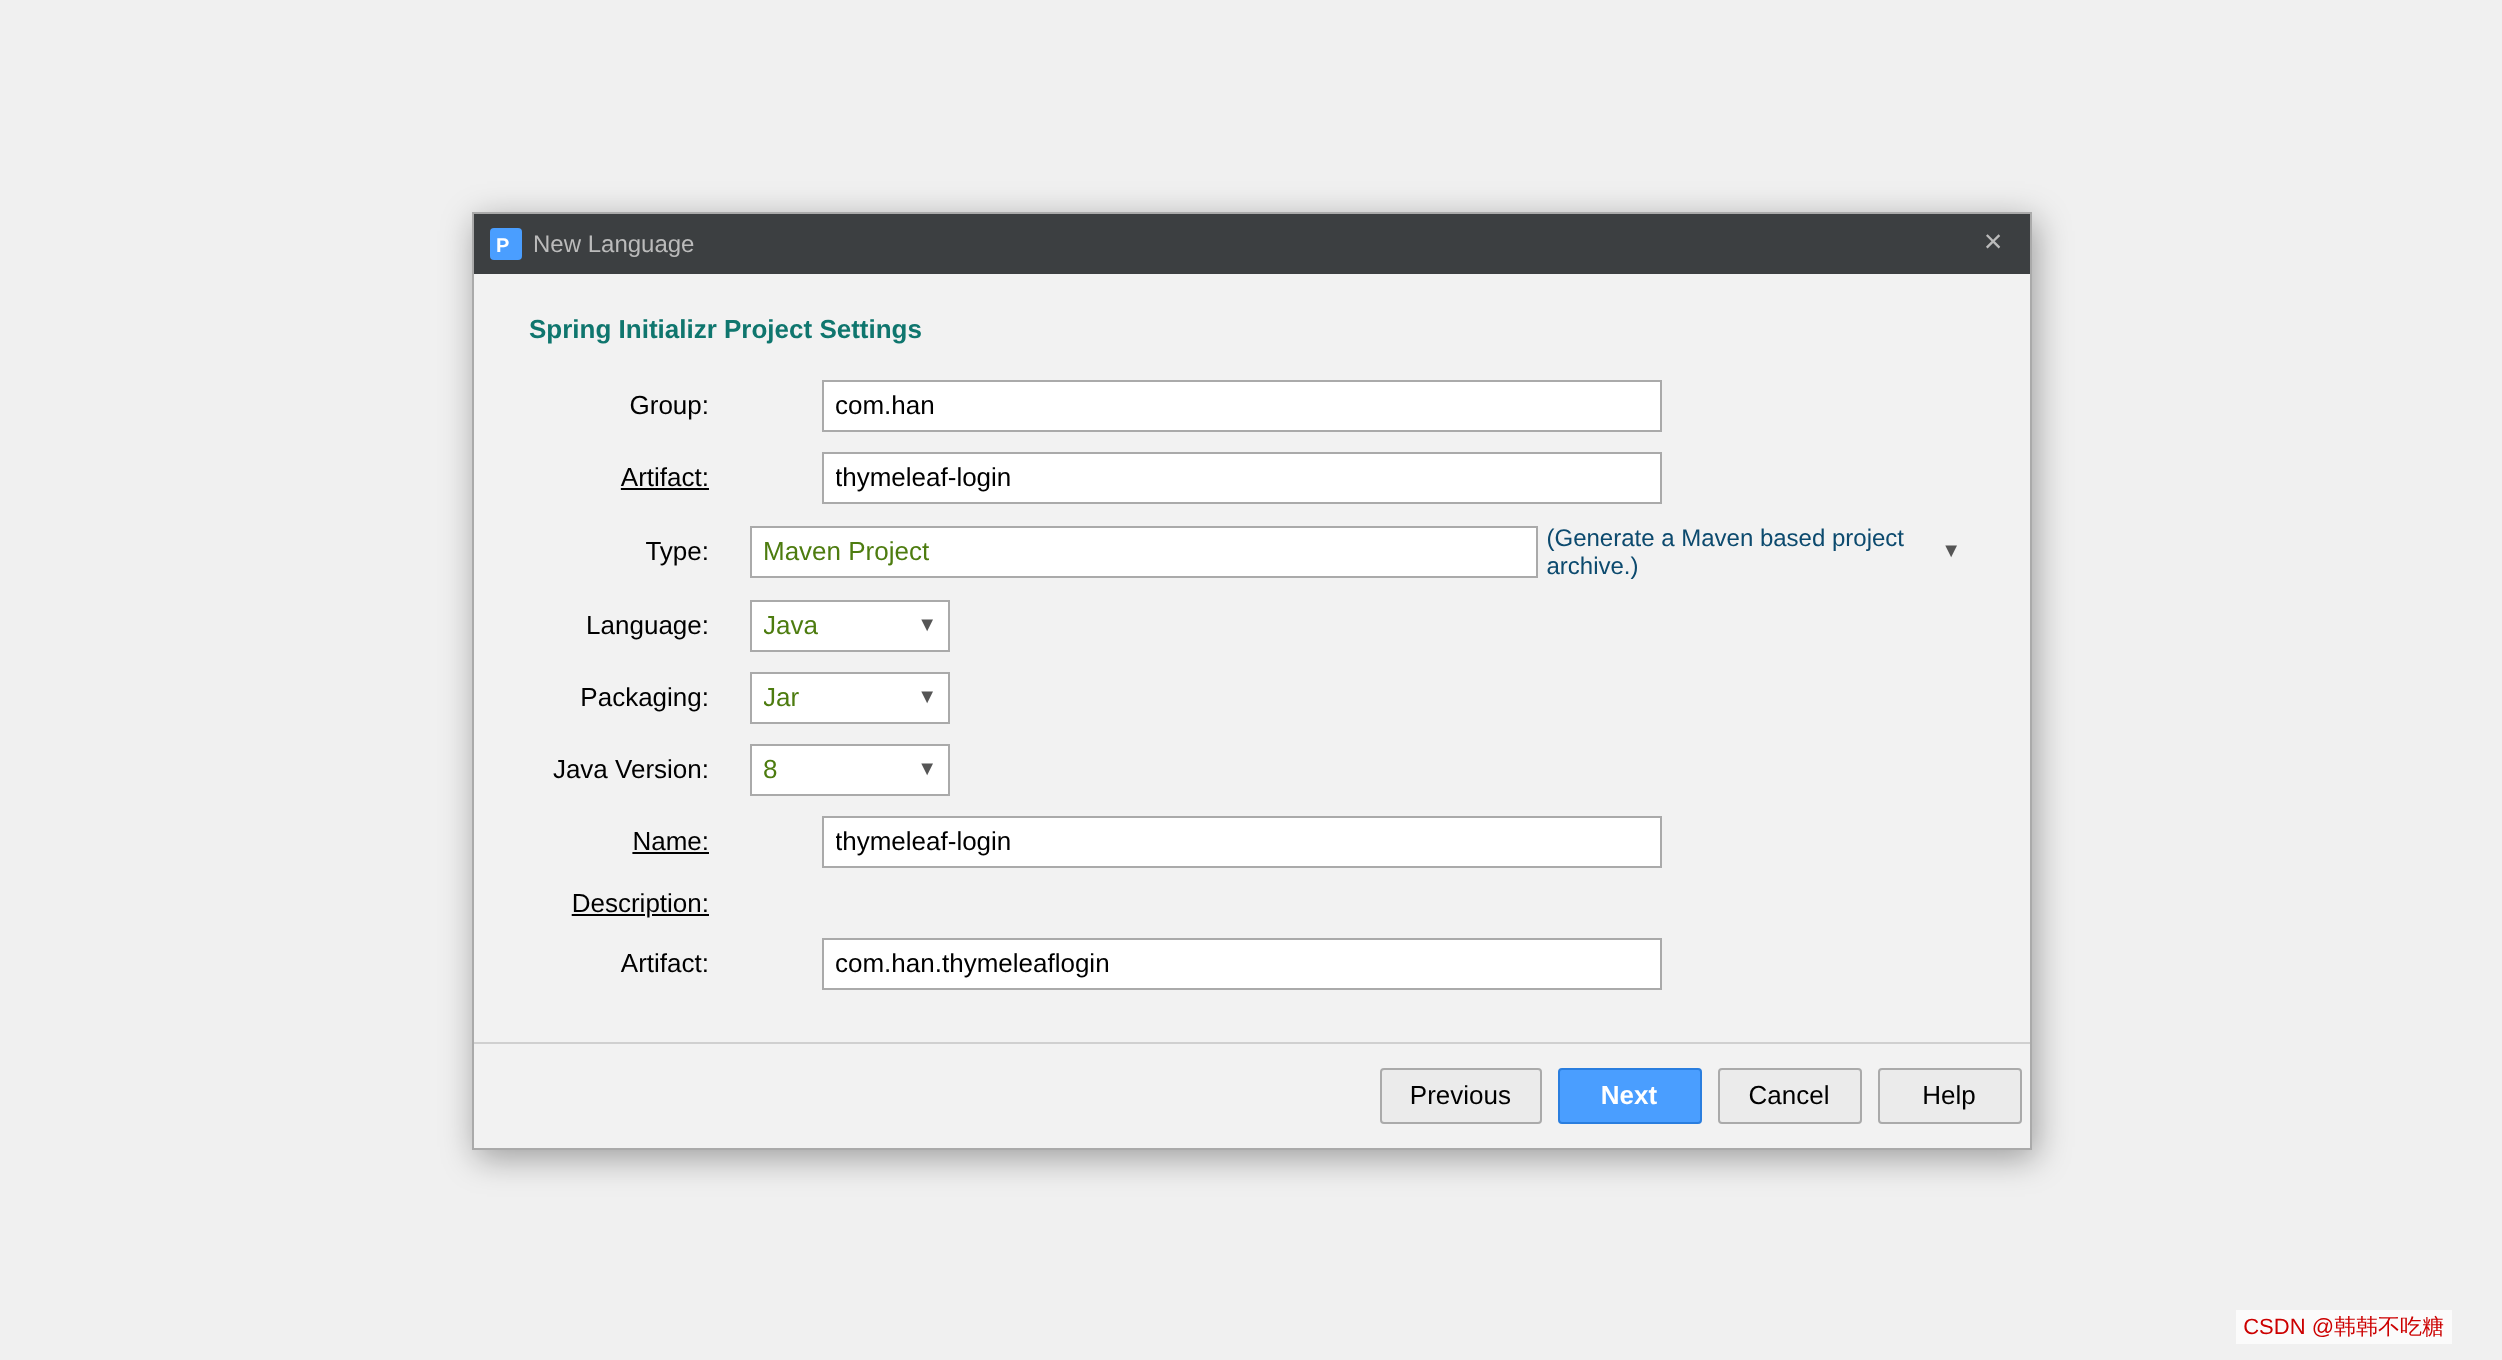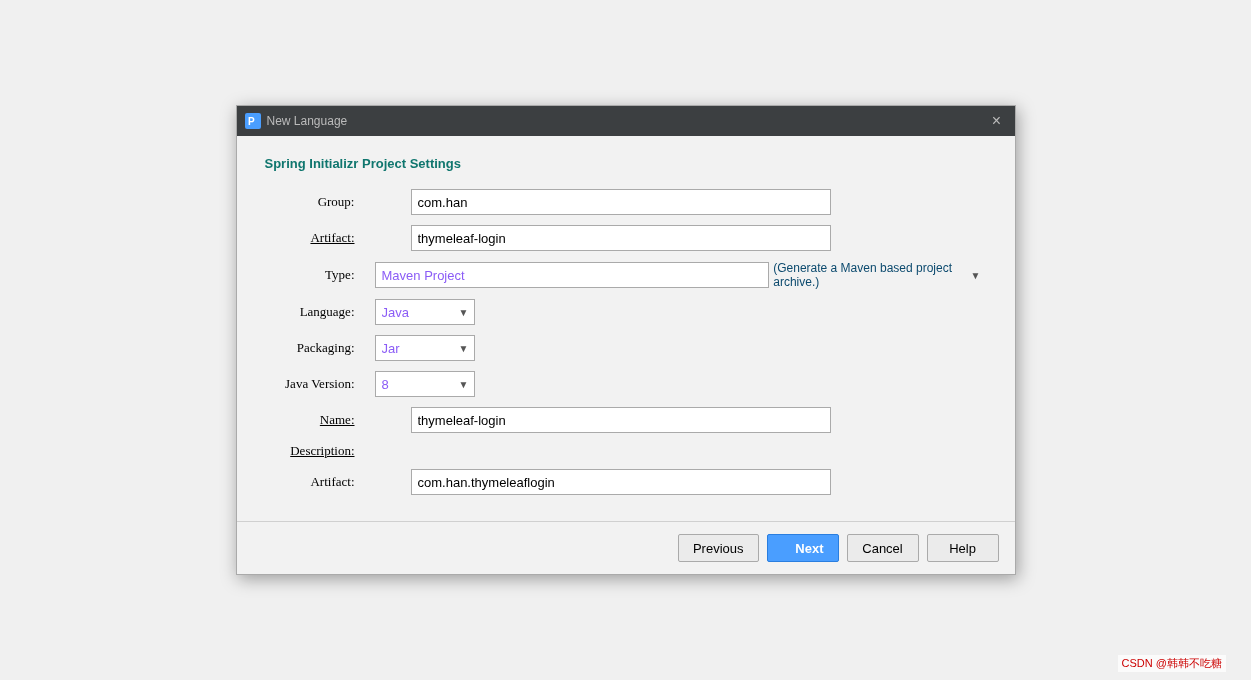--- a/index.html
+++ b/index.html
@@ -76,21 +76,20 @@
       margin-bottom: 10px;
     }
 
     .form-label {
       width: 110px;
       text-align: right;
       padding-right: 20px;
       color: #000;
       font-size: 13px;
       flex-shrink: 0;
-      font-family: Liberation Serif, serif;
     }
 
     .form-label.underline {
       text-decoration: underline;
     }
 
     .form-input {
       width: 420px;
       height: 26px;
       border: 1px solid #aaa;
@@ -107,21 +106,21 @@
       align-items: center;
       position: relative;
     }
 
     .form-select {
       height: 26px;
       border: 1px solid #aaa;
       background: #fff;
       padding: 2px 24px 2px 6px;
       font-size: 13px;
-      color: #8b5cf6;
+      color: #4d7c0f;
       outline: none;
       appearance: none;
       -webkit-appearance: none;
       cursor: pointer;
       min-width: 100px;
     }
 
     .form-select-wide {
       width: 420px;
     }
@@ -139,21 +138,21 @@
     .type-note {
       color: #0c4a6e;
       font-size: 12px;
       margin-left: 4px;
     }
 
     .dialog-footer {
       display: flex;
       justify-content: flex-end;
       align-items: center;
-      padding: 12px 16px;
+      padding: 12px 4px;
       border-top: 1px solid #d0d0d0;
       background: #f2f2f2;
       gap: 8px;
     }
 
     .btn {
       height: 28px;
       min-width: 72px;
       padding: 0 14px;
       font-size: 13px;
@@ -162,21 +161,20 @@
       border-radius: 2px;
       background: #ebebeb;
       color: #000;
     }
 
     .btn-primary {
       background: #4a9eff;
       color: #fff;
       border-color: #2a7edf;
       font-weight: bold;
-      text-align: right;
     }
 
     .watermark {
       position: fixed;
       bottom: 8px;
       right: 25px;
       font-size: 11px;
       color: #c00;
       background: rgba(255,255,255,0.7);
       padding: 1px 4px;

